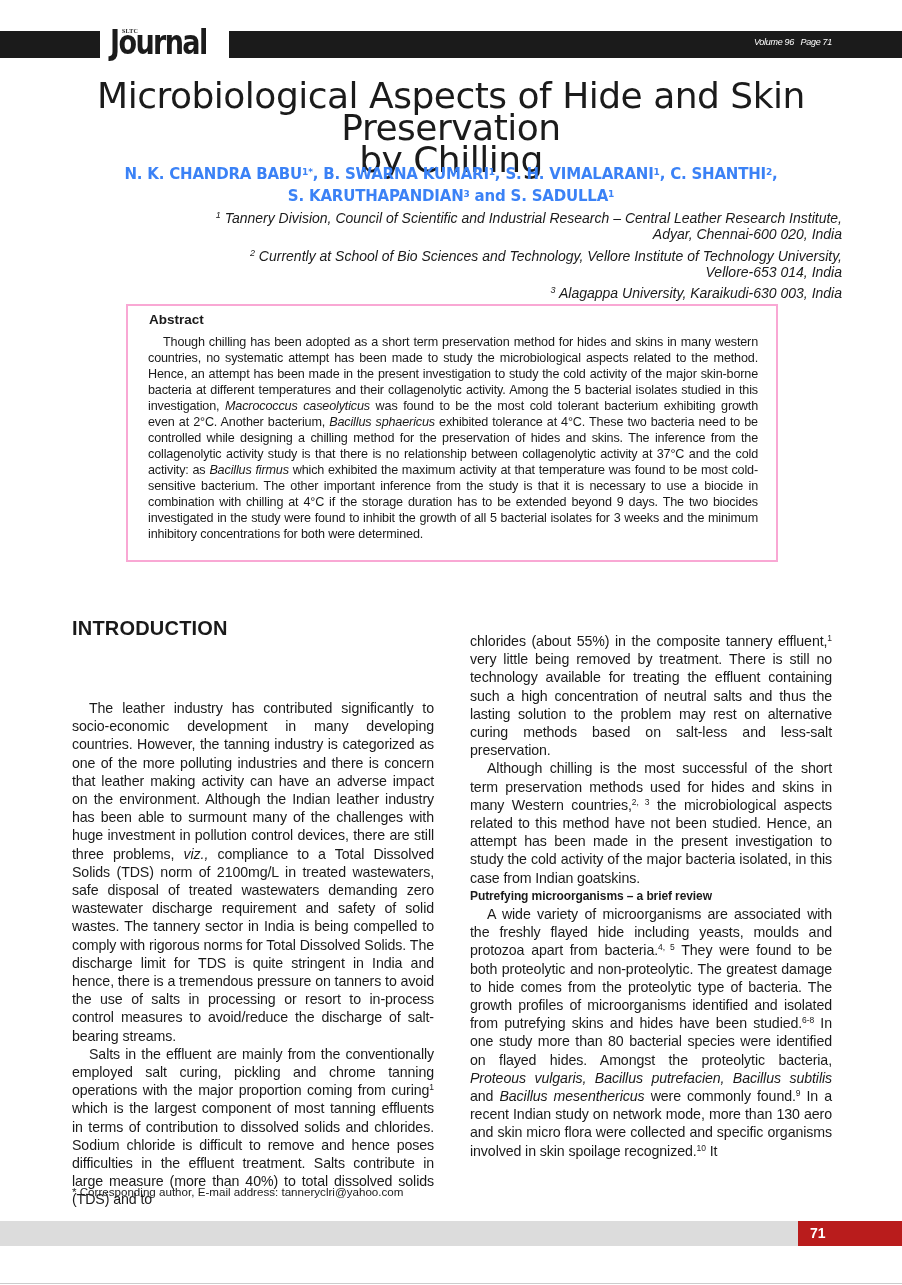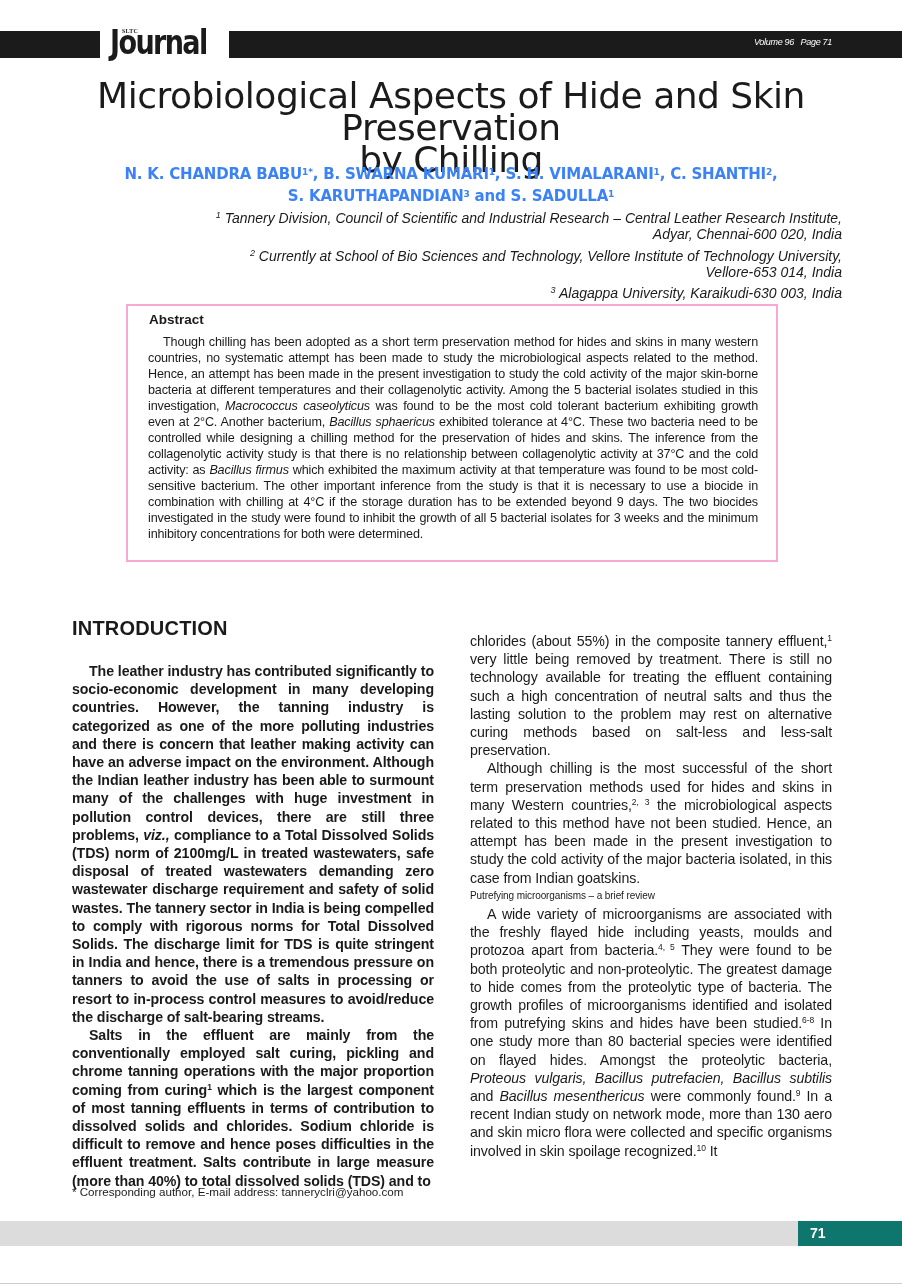--- a/index.html
+++ b/index.html
@@ -32,30 +32,30 @@
   .abstract-box { left:126px; top:304px; width:648px; height:254px; border:2px solid #f9a8d4; }
   .abstract-h { position:absolute; left:21px; top:6px; font-weight:bold; font-size:13.5px; }
   .abstract-p { position:absolute; left:20px; top:28px; width:610px; font-size:12.6px; line-height:16px;
                 text-align:justify; text-indent:15px; letter-spacing:-0.15px; }
 
   
   .col { width:362px; font-size:14.2px; line-height:18.2px; text-align:justify; letter-spacing:-0.1px;margin-top:18px; }
   .col p { margin:0; text-indent:17px; }
   .col p.noind { text-indent:0; }
   .col sup { font-size:8.5px; vertical-align:5px; line-height:0; }
-  .col-left { left:72px; top:644px;font-weight:bold; }
+  .col-left { left:72px; top:681px; }
   .col-right { left:470px; top:614px; }
   .h-intro { left:72px; top:617px; font-weight:bold; font-size:20px; letter-spacing:0.2px; }
-  .subh { font-weight:normal; font-size:10px; margin:8px 0 3px 0; text-indent:0 !important; }
+  .subh { font-weight:bold; font-size:12px; margin:8px 0 3px 0; text-indent:0 !important; }
 
   .footnote { left:72px; top:1185px; font-size:11.6px; color:#1b1b1b; }
 
   
   .fbar { left:0; top:1221px; width:798px; height:25px; background:#dcdcdc; }
-  .fpage { left:798px; top:1221px; width:104px; height:25px; background:#0f766e; }
+  .fpage { left:798px; top:1221px; width:104px; height:25px; background:#b91c1c; }
   .fpage span { position:absolute; left:12px; top:4px; color:#ffffff; font-weight:bold; font-size:14px; }
   .fline { left:0; top:1283px; width:902px; height:1px; background:#cccccc; }
 </style>
 </head>
 <body>
 
 <div class="abs hbar-left"></div>
 <div class="abs logo">
   <span class="word">Journal</span>
   <span class="sltc">SLTC</span>

